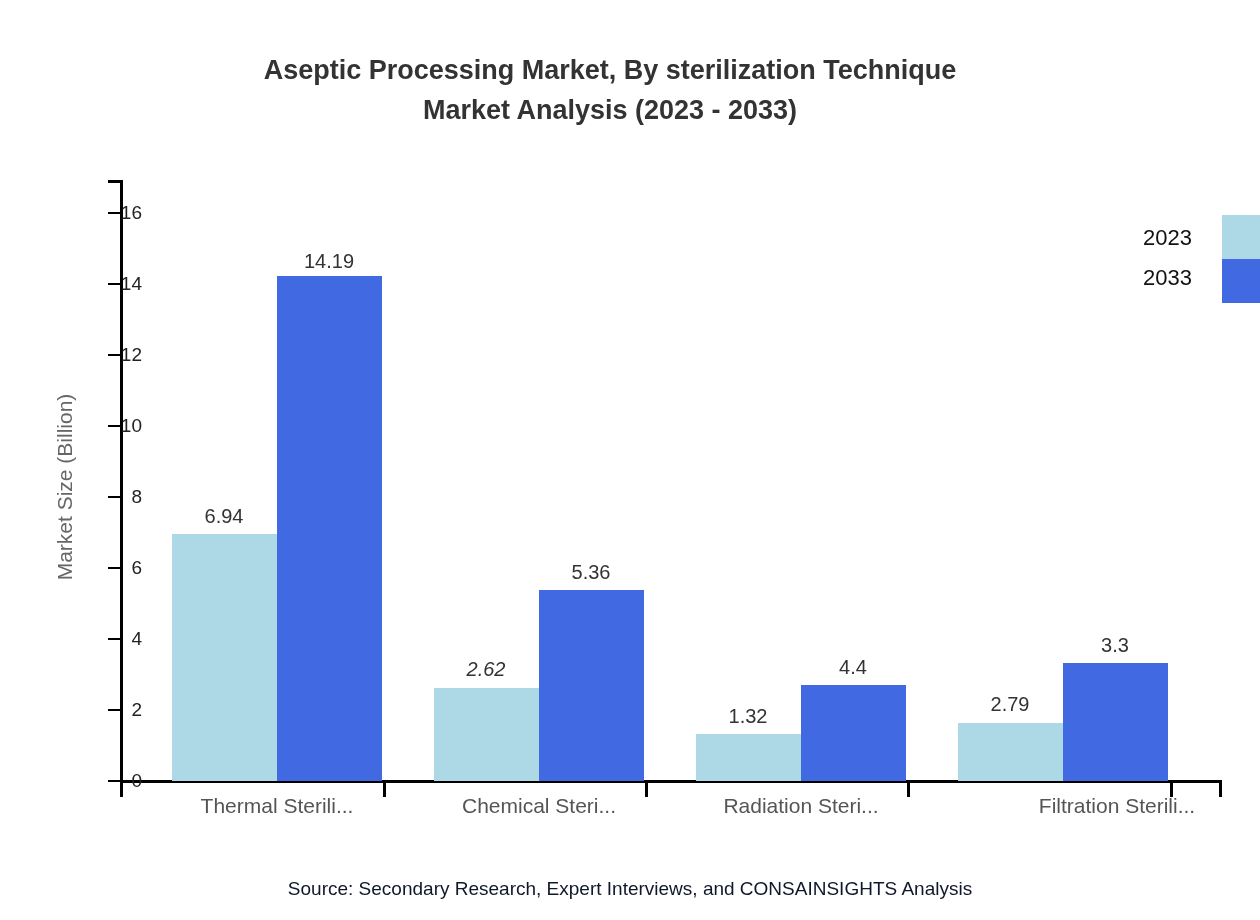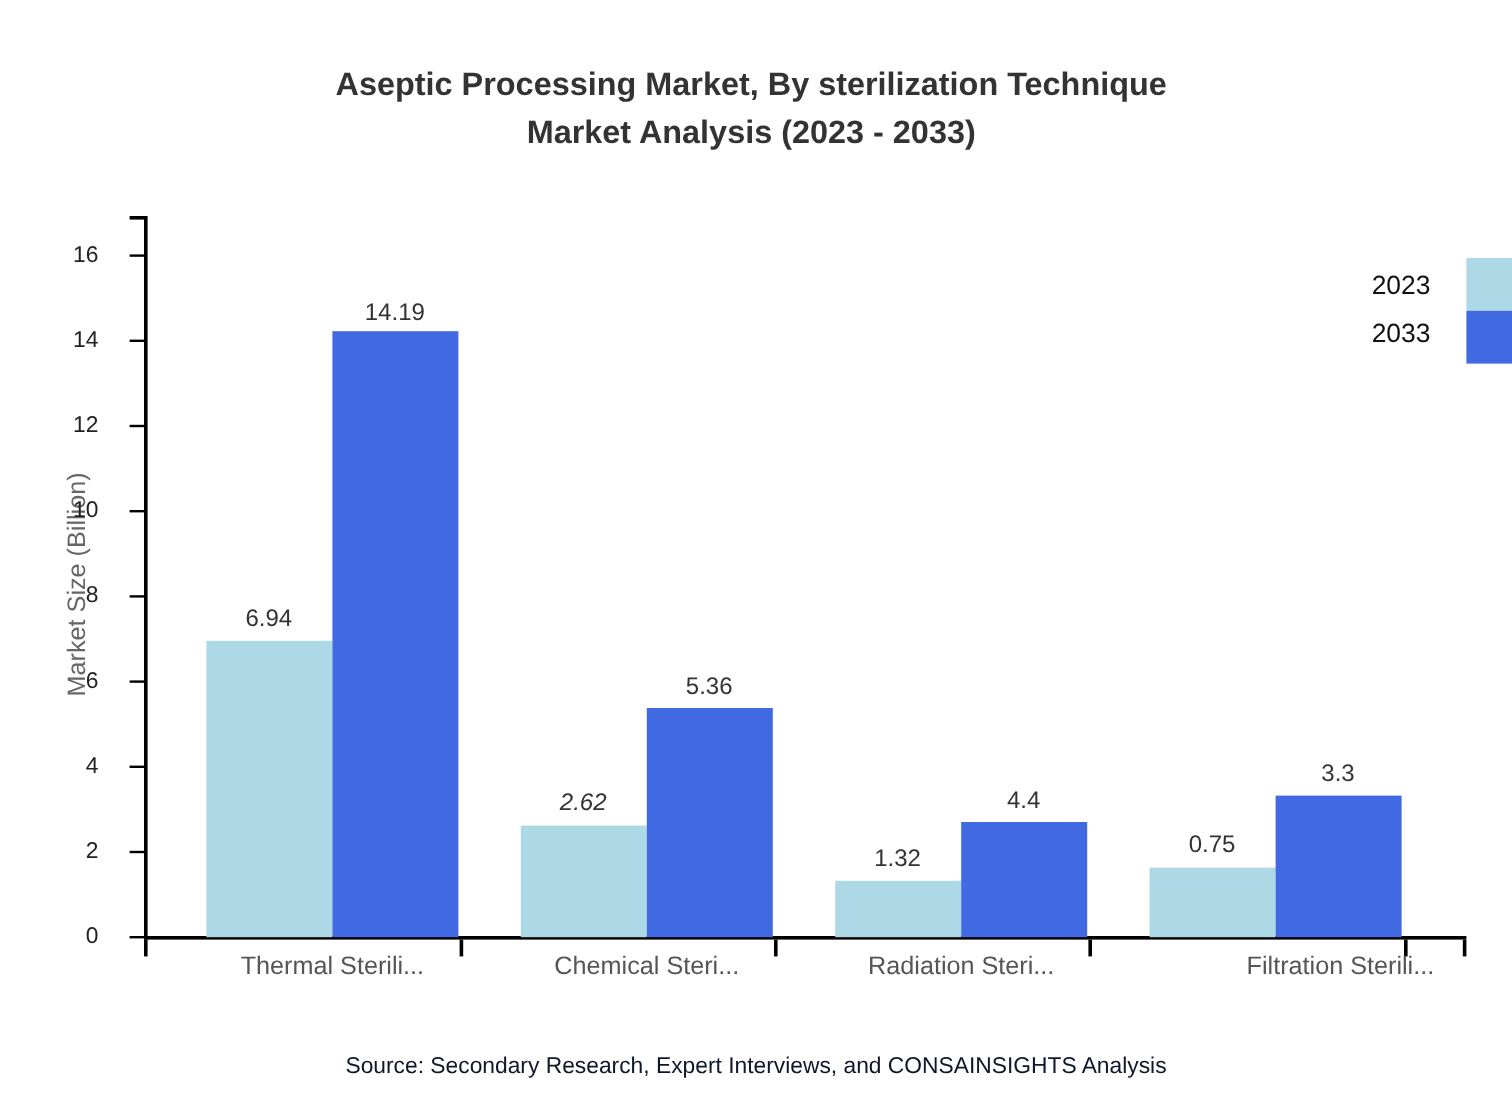--- a/index.html
+++ b/index.html
@@ -24,21 +24,20 @@
     position: absolute;
     left: 0;
     top: 50px;
     width: 1220px;
     text-align: center;
     font-size: 27px;
     font-weight: bold;
     color: #333333;
     line-height: 40px;
     letter-spacing: 0px;
-    padding-left: 16px;
   }
   .chart-title .line2 { display: block; }
 
   .y-axis-title {
     position: absolute;
     left: -135px;
     top: 475px;
     width: 400px;
     text-align: center;
     font-size: 21px;
@@ -67,21 +66,21 @@
 
   .y-tick {
     position: absolute;
     left: 108px;
     width: 12px;
     height: 2px;
     background: #000000;
   }
   .y-tick-label {
     position: absolute;
-    right: 1178px;
+    right: 1118px;
     width: 60px;
     text-align: right;
     font-size: 19px;
     color: #222222;
     line-height: 19px;
   }
   .y-axis-cap {
     position: absolute;
     left: 108px;
     top: 180px;
@@ -212,21 +211,21 @@
 
   <div class="bar" style="left:696px; width:105px; top:734px; height:47px; background:#ADD8E6;"></div>
   <div class="bar-label" style="left:678px; top:706px;">1.32</div>
 
   <div class="bar" style="left:801px; width:105px; top:685px; height:96px; background:#4169E1;"></div>
   <div class="bar-label" style="left:783px; top:657px;">4.4</div>
 
   <div class="x-tick-label" style="left:651px;">Radiation Steri...</div>
 
   <div class="bar" style="left:958px; width:105px; top:723px; height:58px; background:#ADD8E6;"></div>
-  <div class="bar-label" style="left:940px; top:694px;">0.75</div>
+  <div class="bar-label" style="left:940px; top:694px;">2.79</div>
 
   <div class="bar" style="left:1063px; width:105px; top:663px; height:118px; background:#4169E1;"></div>
   <div class="bar-label" style="left:1045px; top:635px;">3.3</div>
 
   <div class="x-tick-label" style="left:967px;">Filtration Sterili...</div>
 
   <div class="legend-label" style="left:1072px; top:227px;">2023</div>
   <div class="legend-swatch" style="top:215px; background:#ADD8E6;"></div>
 
   <div class="legend-label" style="left:1072px; top:267px;">2033</div>

